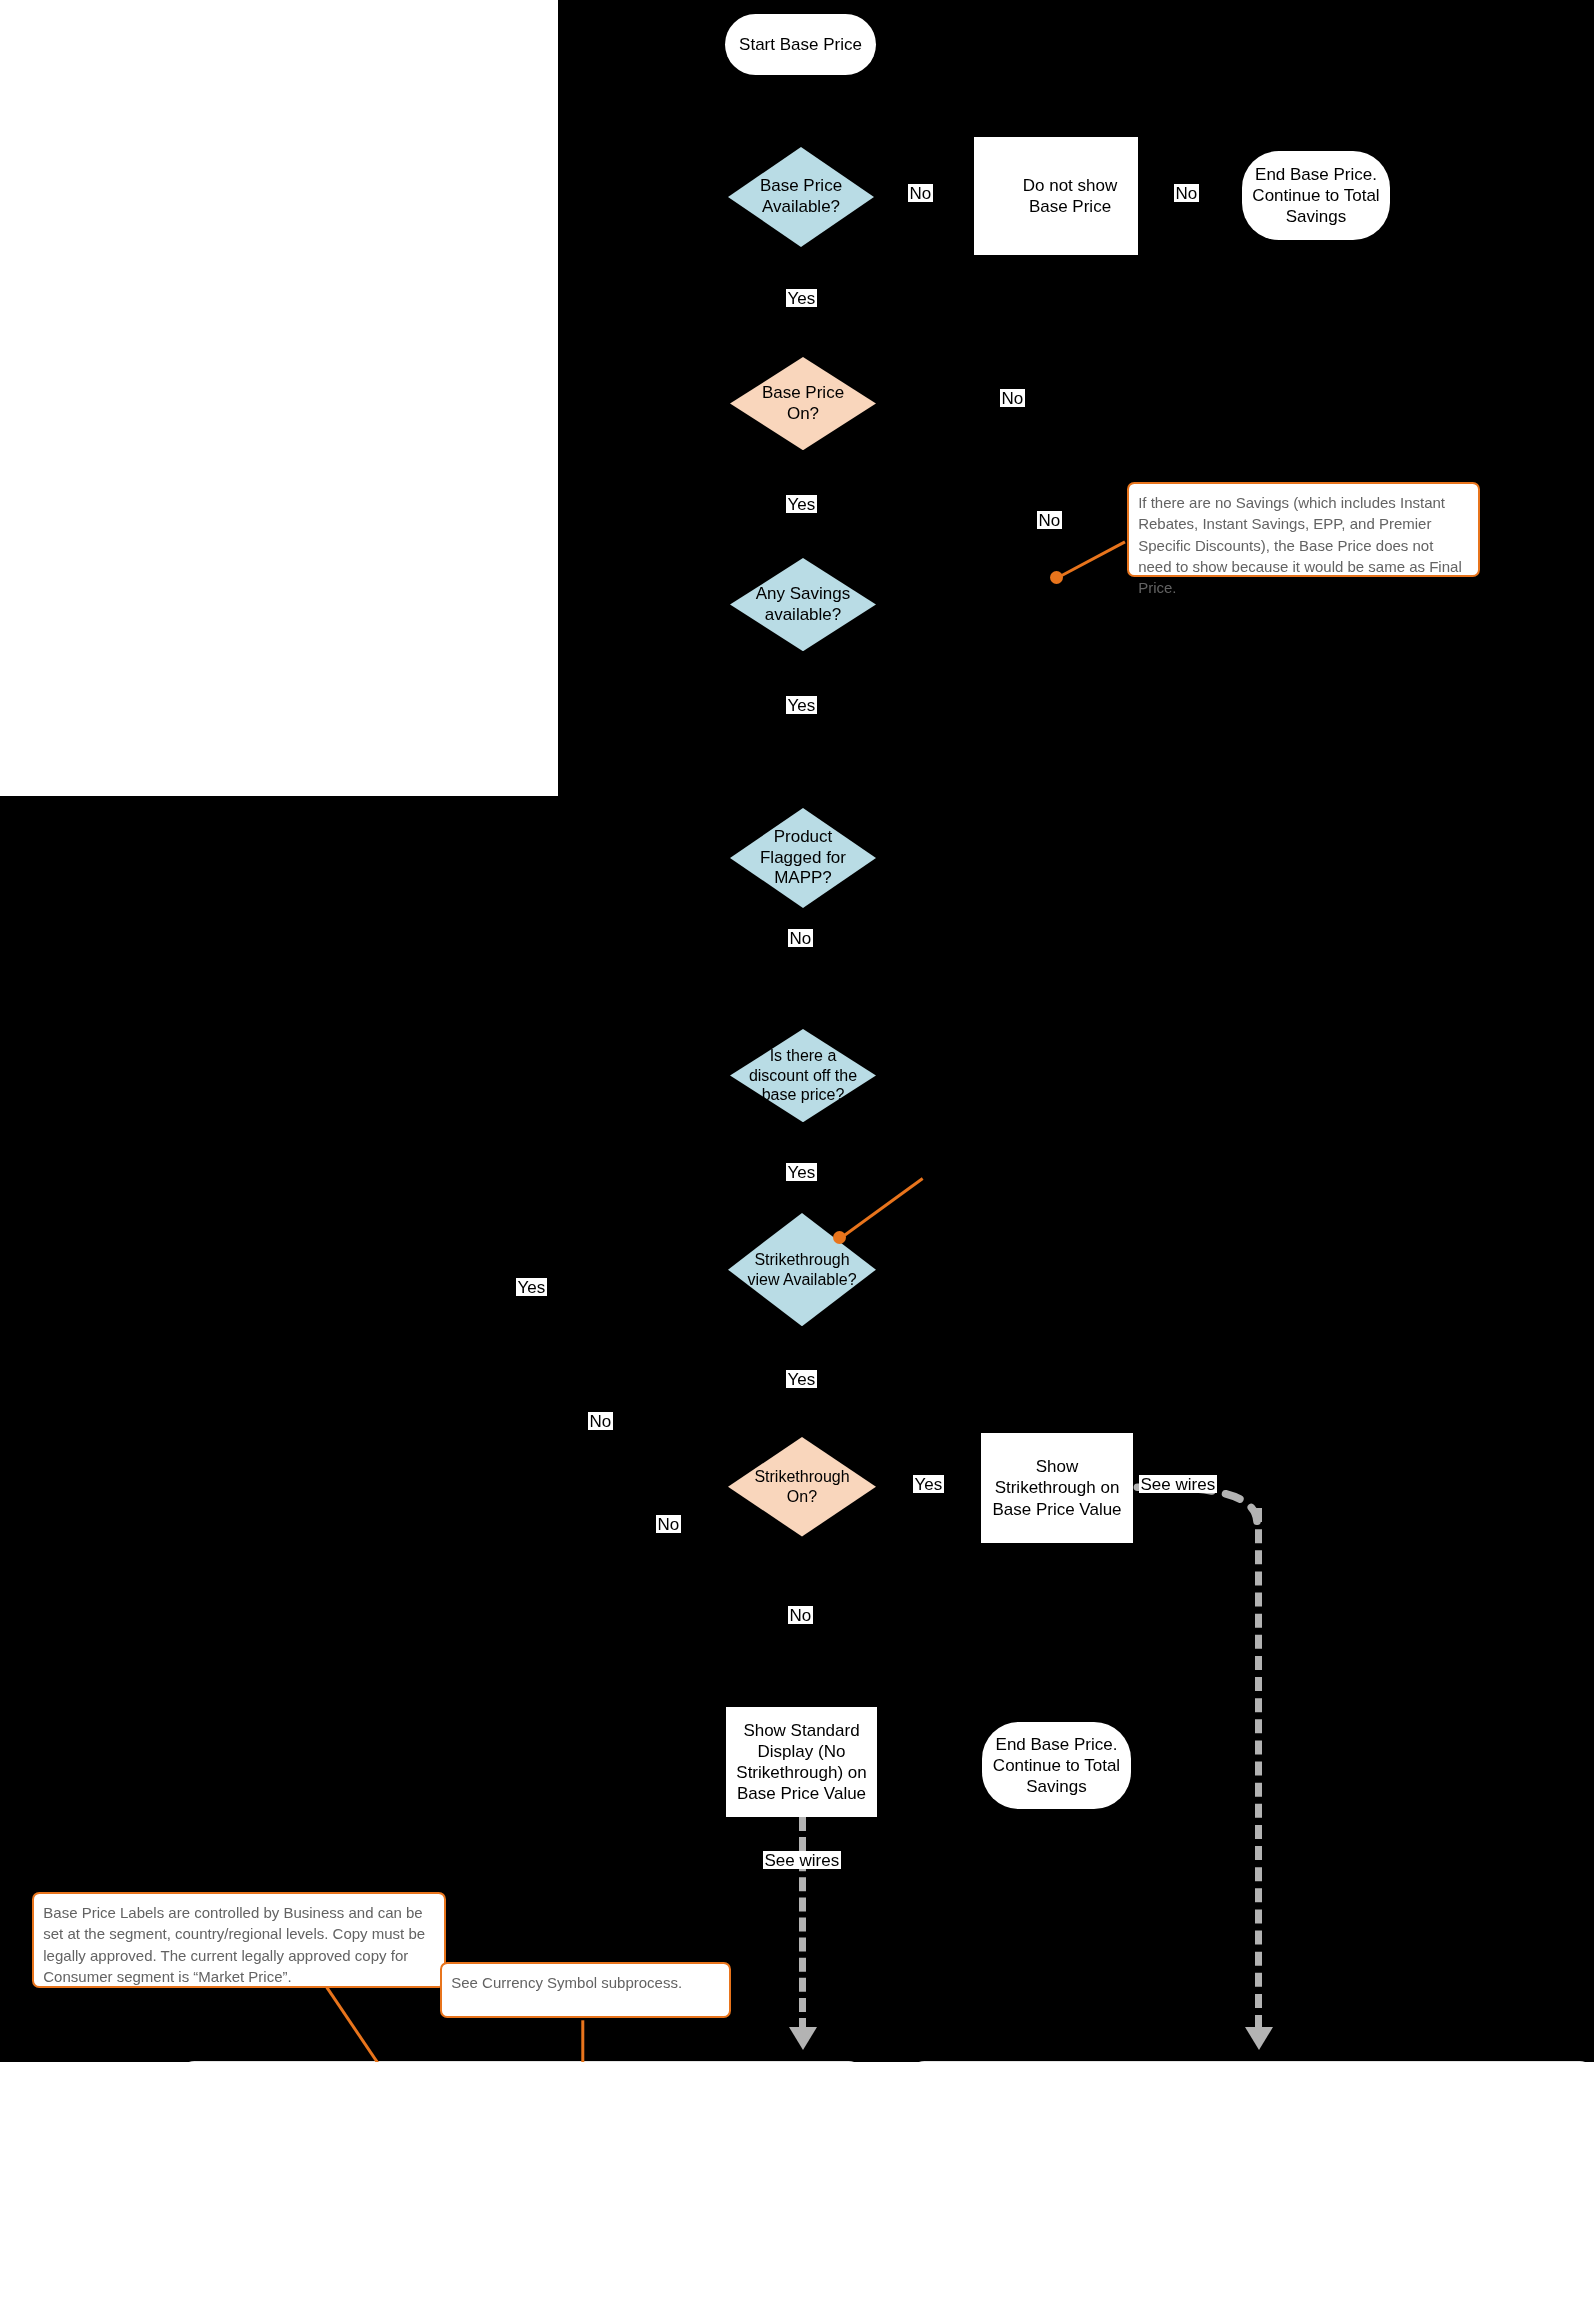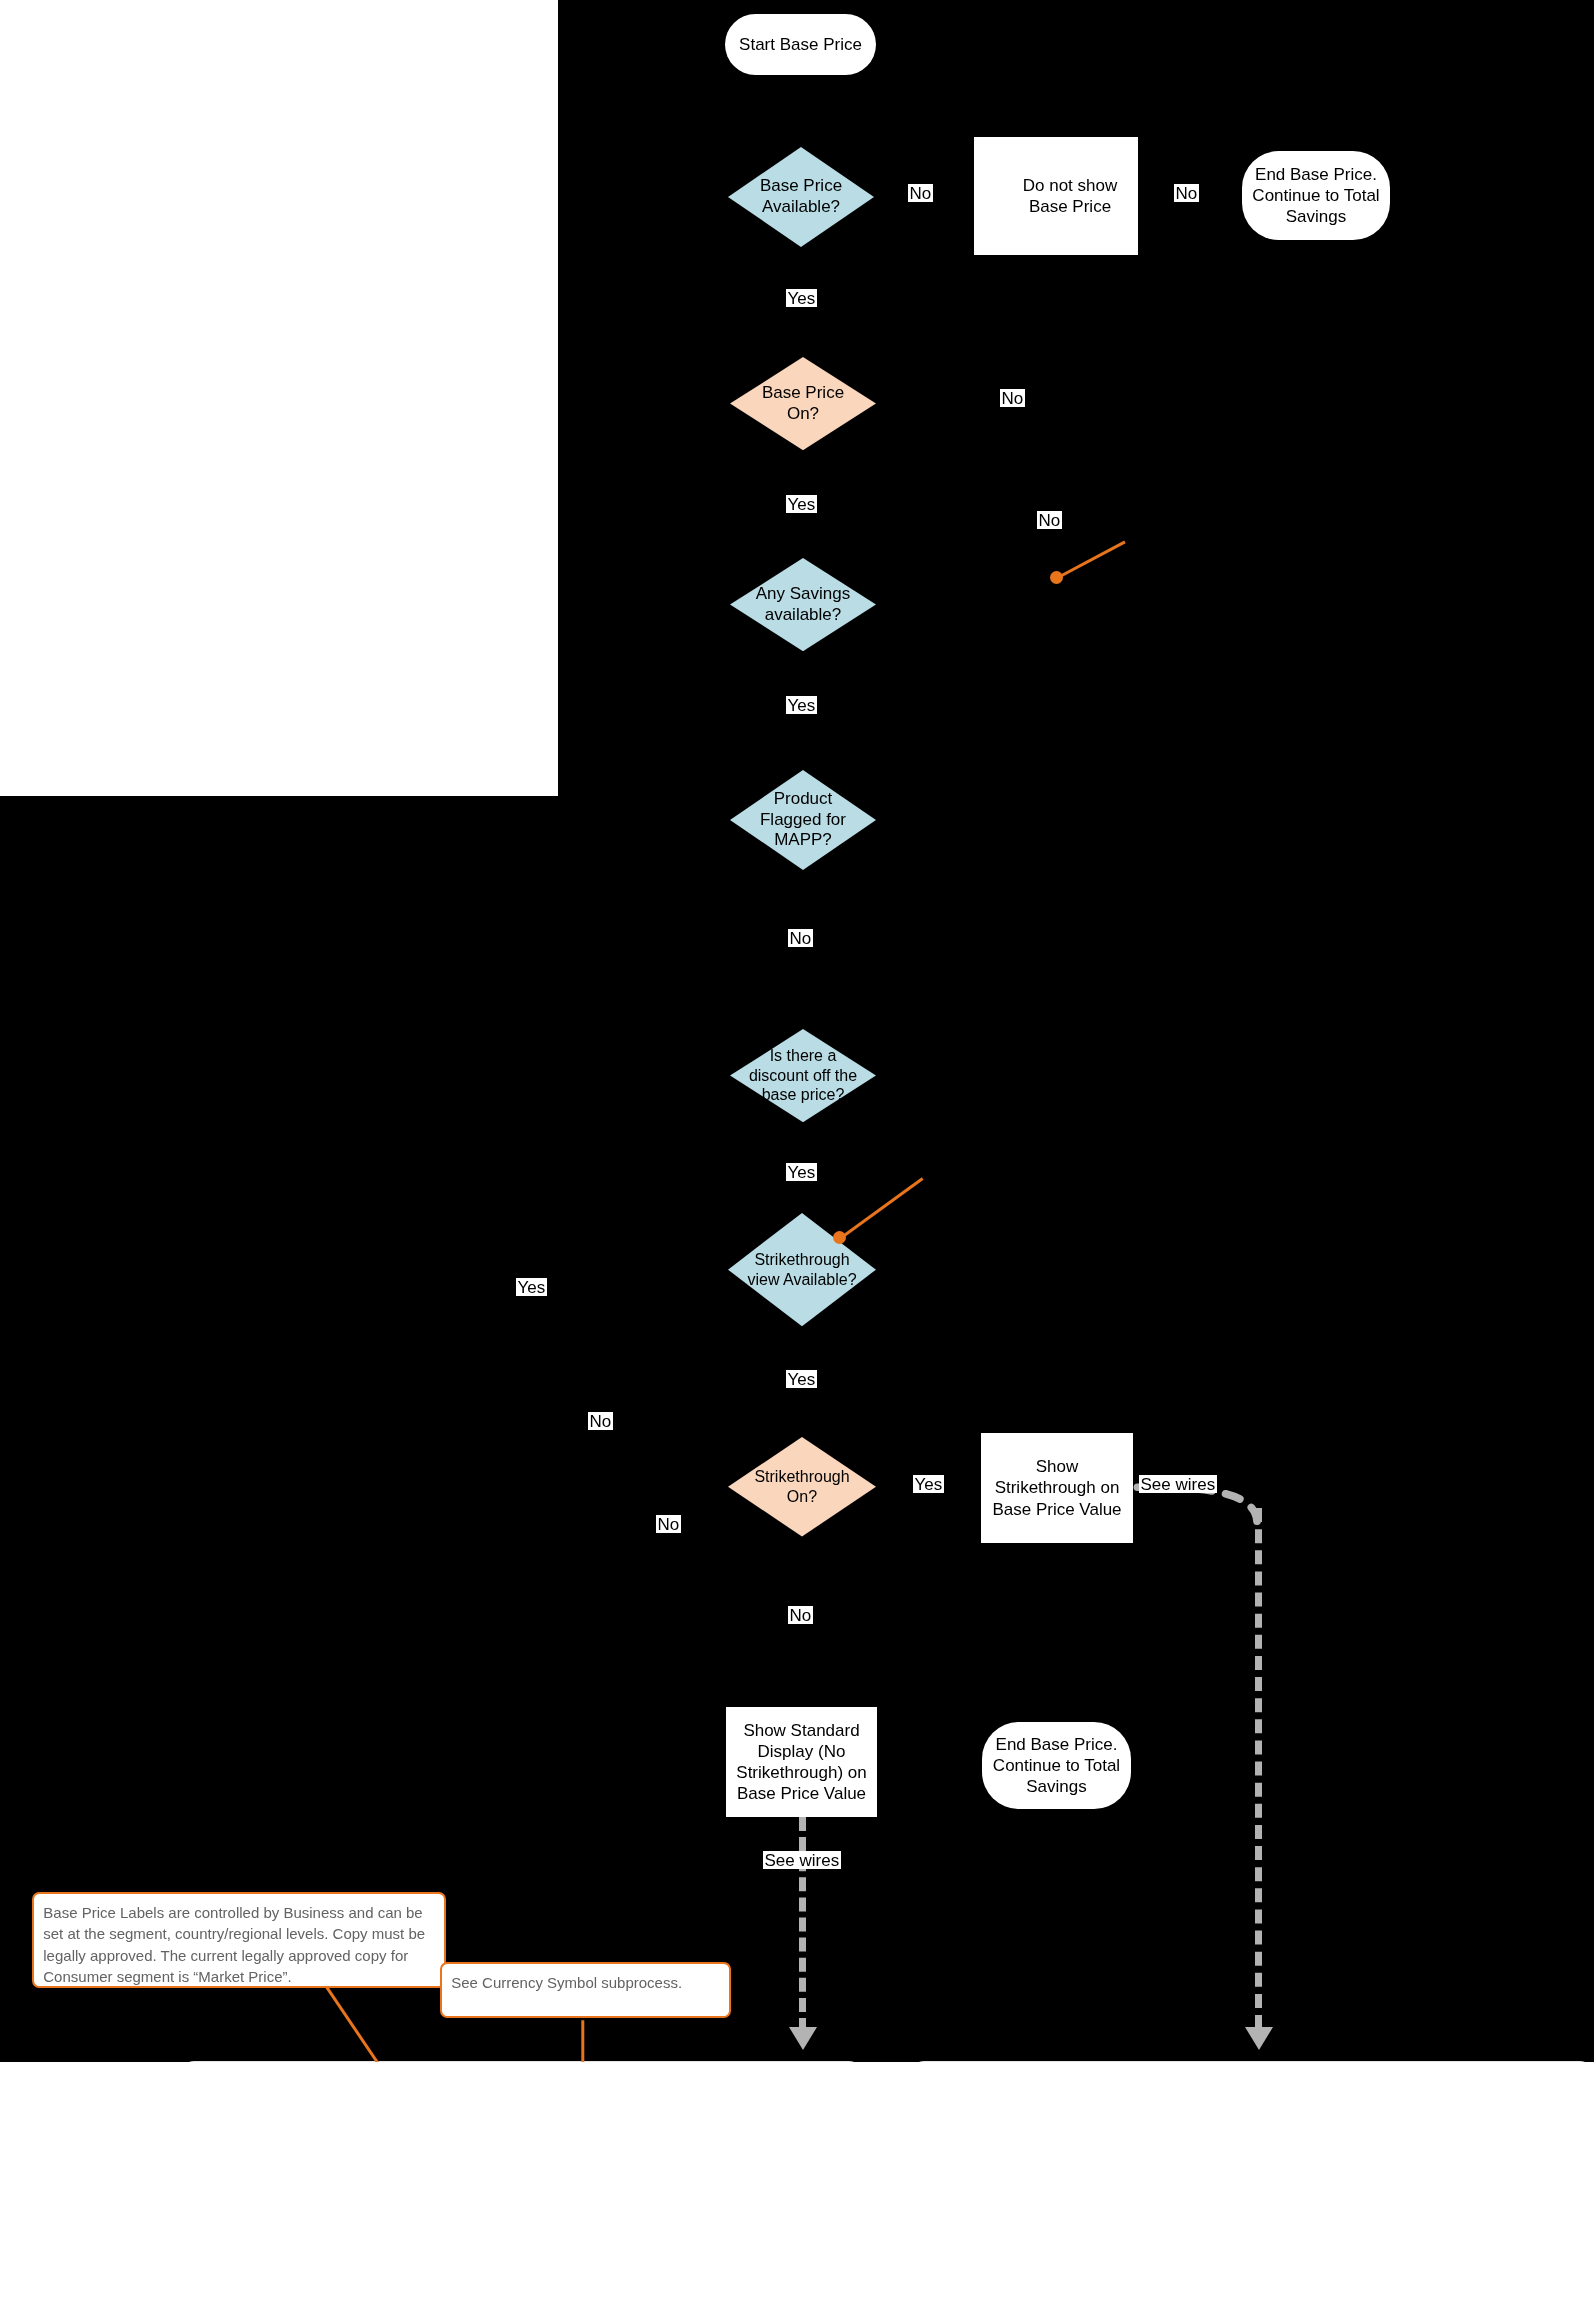--- a/index.html
+++ b/index.html
@@ -148,21 +148,21 @@
   <div class="diamond-wrap" style="left:730px;top:558px;width:146px;height:93px;">
     <svg class="diamond-shape" viewBox="0 0 285 182" preserveAspectRatio="none">
       <polygon points="142.5,0 285,91 142.5,182 0,91" fill="#B9DCE5"></polygon>
     </svg>
     <div class="diamond-text">
       <div>Any Savings</div>
       <div>available?</div>
     </div>
   </div>
 
-  <div class="diamond-wrap" style="left:730px;top:770px;width:146px;height:100px;">
+  <div class="diamond-wrap" style="left:730px;top:808px;width:146px;height:100px;">
     <svg class="diamond-shape" viewBox="0 0 285 195" preserveAspectRatio="none">
       <polygon points="142.5,0 285,97.5 142.5,195 0,97.5" fill="#B9DCE5"></polygon>
     </svg>
     <div class="diamond-text">
       <div>Product</div>
       <div>Flagged for</div>
       <div>MAPP?</div>
     </div>
   </div>
 
@@ -242,20 +242,21 @@
 
   <div class="wire wire-v" style="left:799px;top:1817px;height:215px;"></div>
   <div class="wire-head" style="left:789px;top:2027px;"></div>
 
   <div class="wire wire-v" style="left:1255px;top:1508px;height:521px;"></div>
   <svg class="wire" style="left:1132px;top:1472px;width:133px;height:56px;" viewBox="0 0 260 110">
     <path d="M 10,30 C 110,30 245,30 245,100" fill="none" stroke="#B3B3B3" stroke-width="15" stroke-dasharray="30 28" stroke-linecap="round"></path>
   </svg>
   <div class="wire-head" style="left:1245px;top:2027px;"></div>
 
+  <div class="note" style="left:1127px;top:482px;width:353px;height:95px;">If there are no Savings (which includes Instant Rebates, Instant Savings, EPP, and Premier Specific Discounts), the Base Price does not need to show because it would be same as Final Price.</div>
   <div class="cdot" style="left:1050px;top:571px;"></div>
   <div class="connector" style="left:1056px;top:577px;width:78px;transform:rotate(-28deg);"></div>
 
   <div class="cdot" style="left:833px;top:1231px;"></div>
   <div class="connector" style="left:840px;top:1237px;width:102px;transform:rotate(-36deg);"></div>
 
   <div class="note" style="left:4.1px;top:1892px;width:414px;height:96px;margin-left:28px;">Base Price Labels are controlled by Business and can be set at the segment, country/regional levels. Copy must be legally approved. The current legally approved copy for Consumer segment is “Market Price”.</div>
   <div class="cdot" style="left:389px;top:2128px;"></div>
   <div class="connector" style="left:327px;top:1986px;width:170px;transform:rotate(56deg);"></div>
 

